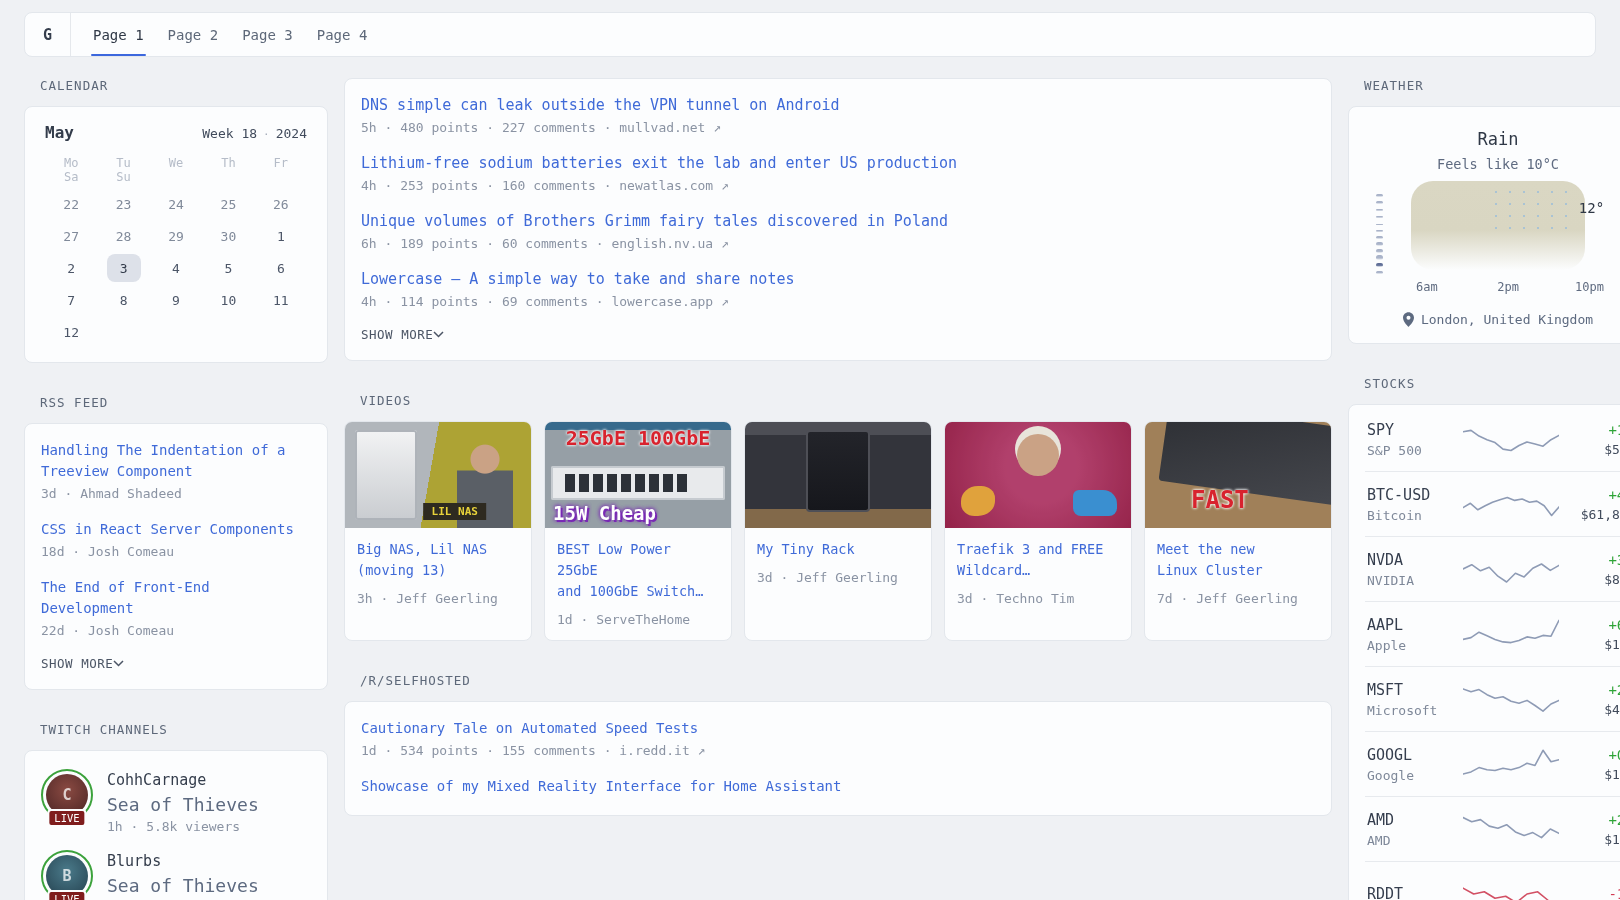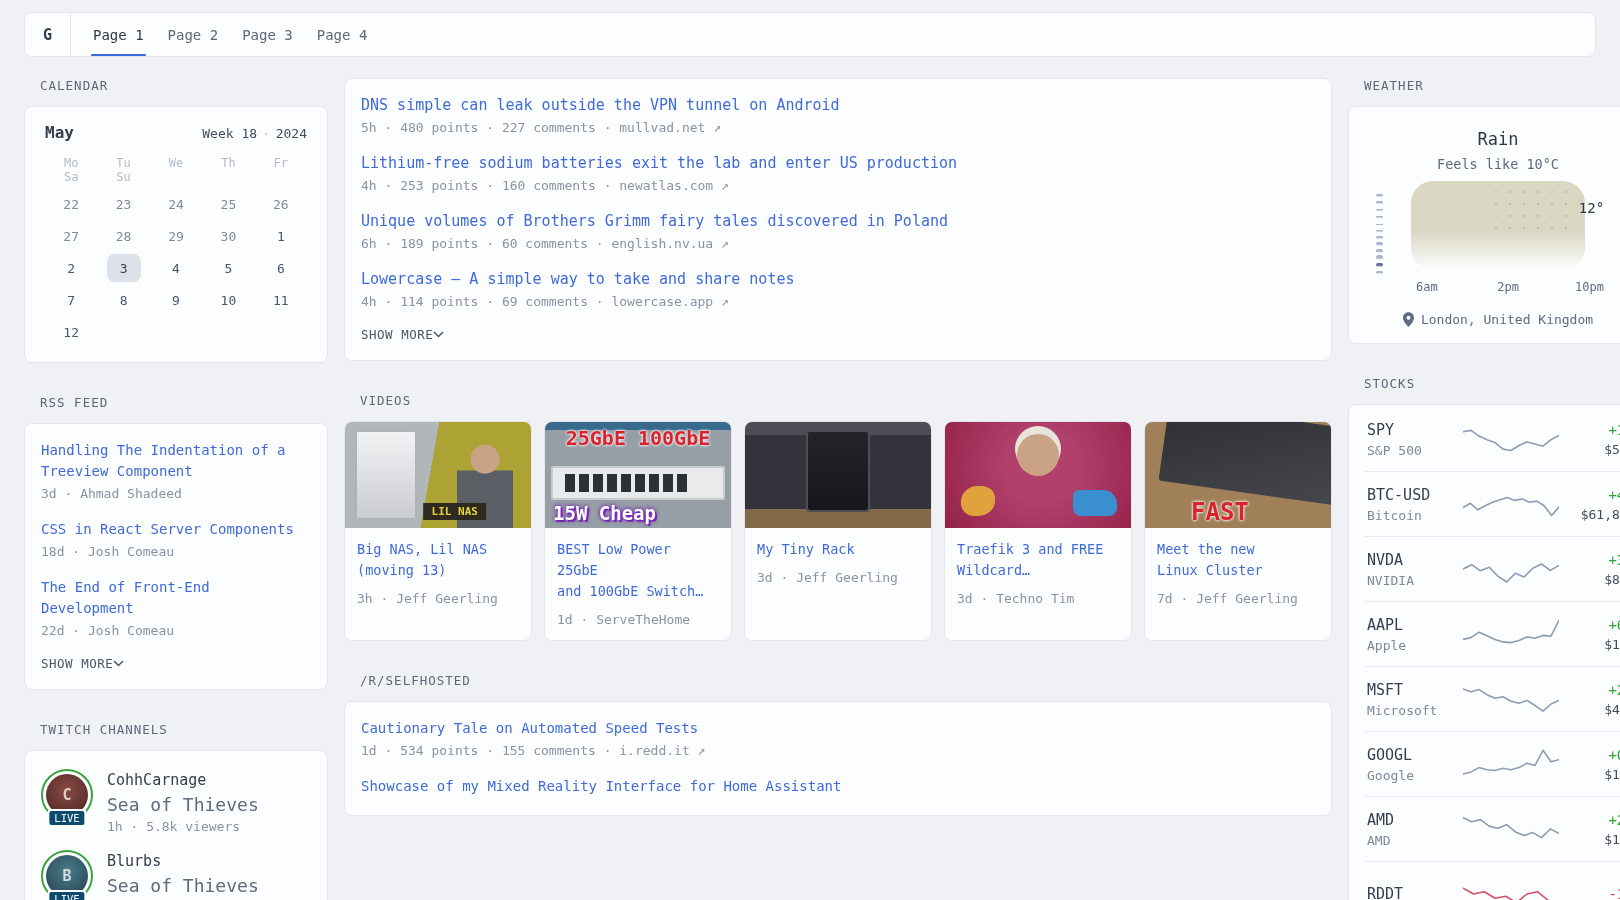--- a/index.html
+++ b/index.html
@@ -48,21 +48,21 @@
   .show-more svg{stroke:#4b5565;}
 
   
   .twitch-card{padding:18px 16px;height:260px;overflow:hidden;}
   .tw-row{display:flex;gap:14px;margin-bottom:16px;}
   .tw-av-wrap{position:relative;width:52px;height:52px;flex:0 0 52px;border:2px solid #3ca23c;border-radius:50%;padding:3px;}
   .tw-av-wrap.offline{border-color:#b9c2cf;}
   .tw-av{width:100%;height:100%;border-radius:50%;display:flex;align-items:center;justify-content:center;
     color:rgba(255,255,255,.75);font-size:15px;font-weight:bold;}
   .tw-live{position:absolute;bottom:-8px;left:50%;transform:translateX(-50%);
-    background:#0c4a6e;color:#fff;font-size:10.5px;padding:1px 5px;border-radius:4px;border:2px solid #fcfdfe;}
+    background:#7f1d1d;color:#fff;font-size:10.5px;padding:1px 5px;border-radius:4px;border:2px solid #fcfdfe;}
   .tw-name{font-size:15px;color:#343d4c;margin-top:2px;cursor:pointer;}
   .tw-game{font-size:18px;color:#5d6a80;margin-top:5px;}
   .tw-meta{font-size:13px;color:#8a93a3;margin-top:4px;}
 
   
   .video-row{display:flex;gap:12px;overflow:hidden;}
   .video-card{flex:0 0 188px;overflow:hidden;cursor:pointer;}
   .thumb{position:relative;height:106px;overflow:hidden;}
   .thumb::after{content:"";position:absolute;inset:0;background:rgba(22,28,40,.18);}
   .thumb span{position:relative;z-index:1;}
@@ -85,21 +85,21 @@
   .thumb-rack .unit{position:absolute;left:34%;top:10px;width:32%;height:78px;background:linear-gradient(180deg,#23242a,#16171c);
     border-radius:2px;box-shadow:0 0 0 2px #4e4f56;}
   .thumb-traefik{background:radial-gradient(circle at 52% 42%,#d4497c 0 30%,#b02450 100%);}
   .thumb-traefik .face{position:absolute;left:50%;top:12px;transform:translateX(-50%);width:42px;height:42px;
     border-radius:50%;background:#caa285;box-shadow:0 -6px 0 2px #e8e4da;}
   .thumb-traefik .whale{position:absolute;right:14px;bottom:12px;width:44px;height:26px;background:#3a8fd0;border-radius:6px 14px 8px 8px;}
   .thumb-traefik .fruit{position:absolute;left:16px;bottom:12px;width:34px;height:30px;background:#e0a23c;border-radius:50% 40% 50% 40%;}
   .thumb-board{background:#bf9765;}
   .thumb-board .pcb{position:absolute;left:18px;top:-6px;right:-20px;bottom:34px;background:linear-gradient(160deg,#2c2e33,#46484e);
     transform:rotate(8deg);border-radius:4px;}
-  .thumb-board .t{position:absolute;bottom:2px;left:46px;font-size:24px;font-weight:bold;color:#d8232e;
+  .thumb-board .t{position:absolute;bottom:14px;left:46px;font-size:24px;font-weight:bold;color:#d8232e;
     text-shadow:0 0 3px #fff,0 0 3px #fff;}
   .video-body{padding:11px 12px 13px;}
   .video-title{color:#3f6ad8;font-size:13.5px;line-height:21px;white-space:pre-line;min-height:42px;cursor:pointer;}
   .video-meta{color:#8a93a3;font-size:13px;margin-top:10px;}
 
   
   .wx-card{padding:18px 20px 16px;}
   .wx-cond{text-align:center;font-size:17px;color:#2f3846;margin-top:4px;}
   .wx-feels{text-align:center;font-size:13.5px;color:#5e6a80;margin-top:7px;}
   .wx-chart{position:relative;width:244px;height:84px;margin:18px auto 0;display:flex;align-items:flex-start;flex-direction:column;}

